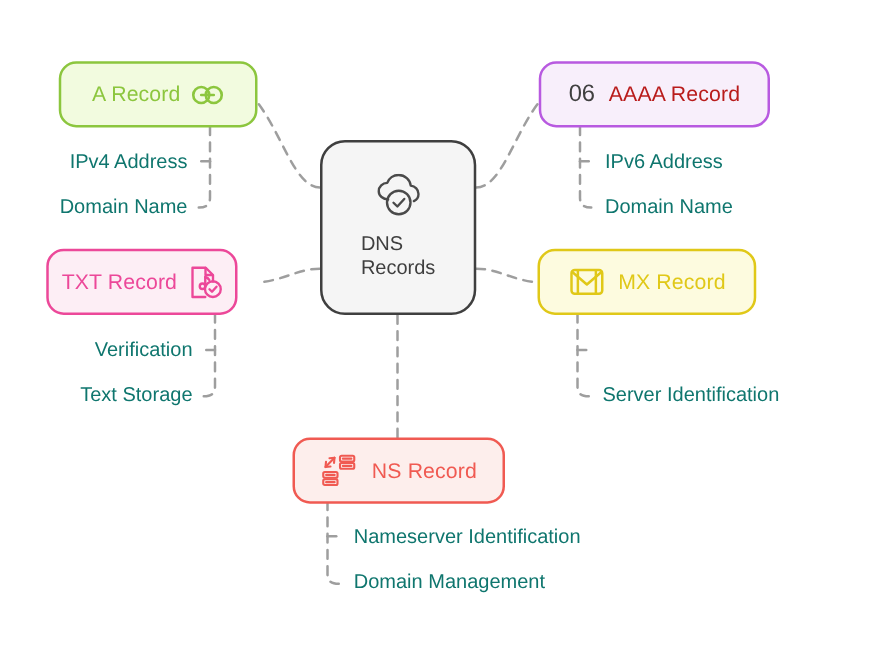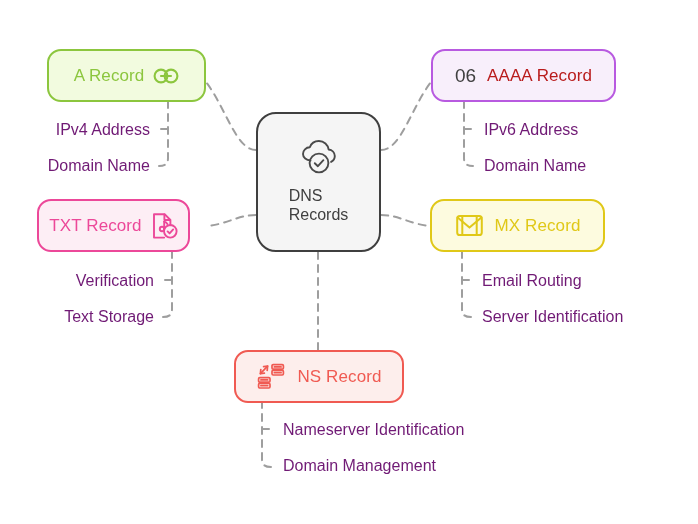--- a/index.html
+++ b/index.html
@@ -77,21 +77,21 @@
   #hub .hub-text {
     font-size: 16px;
     color: #3f3f3f;
     line-height: 1.18;
   }
 
   
   .sub {
     position: absolute;
     font-size: 16px;
-    color: #701a75;
+    color: #0f766e;
     white-space: nowrap;
     line-height: 1;
     z-index: 2;
   }
   .sub.right { text-align: left; }
   .sub.left  { text-align: right; transform: translateX(-100%); }
 </style>
 </head>
 <body>
 
@@ -185,21 +185,20 @@
               background:#fdfbdf; border-color:#e0c818; gap:11px;">
     <span class="ic">
       <svg width="29" height="25" viewBox="0 0 29 25" fill="none" stroke="#e0c818" stroke-width="2" stroke-linecap="round" stroke-linejoin="round">
         <rect x="2.2" y="3" width="24.6" height="19" rx="2.6"></rect>
         <path d="M2.6 4.4 L14.5 14.6 L26.4 4.4"></path>
         <path d="M7.3 3.4 L7.3 21.6 M21.7 3.4 L21.7 21.6"></path>
       </svg>
     </span>
     <span class="label" style="color:#e0c818;">MX Record</span>
   </div>
-  <div class="sub right" style="left:482px; top:273px;">Email Routing</div>
   <div class="sub right" style="left:482px; top:309px;">Server Identification</div>
 
   <div class="node" style="left:234px; top:350px; width:170px; height:53px;
               background:#fdeeec; border-color:#f05a52; gap:11px;">
     <span class="ic">
       <svg width="30" height="30" viewBox="0 0 30 30" fill="none" stroke="#f05a52" stroke-width="1.7" stroke-linecap="round" stroke-linejoin="round">
         <rect x="16" y="2.6" width="11.4" height="4.6" rx="1.2"></rect>
         <rect x="16" y="8.4" width="11.4" height="4.6" rx="1.2"></rect>
         <path d="M18.3 4.9 h6.8 M18.3 10.7 h6.8"></path>
         <rect x="2.6" y="15.6" width="11.4" height="4.6" rx="1.2"></rect>

